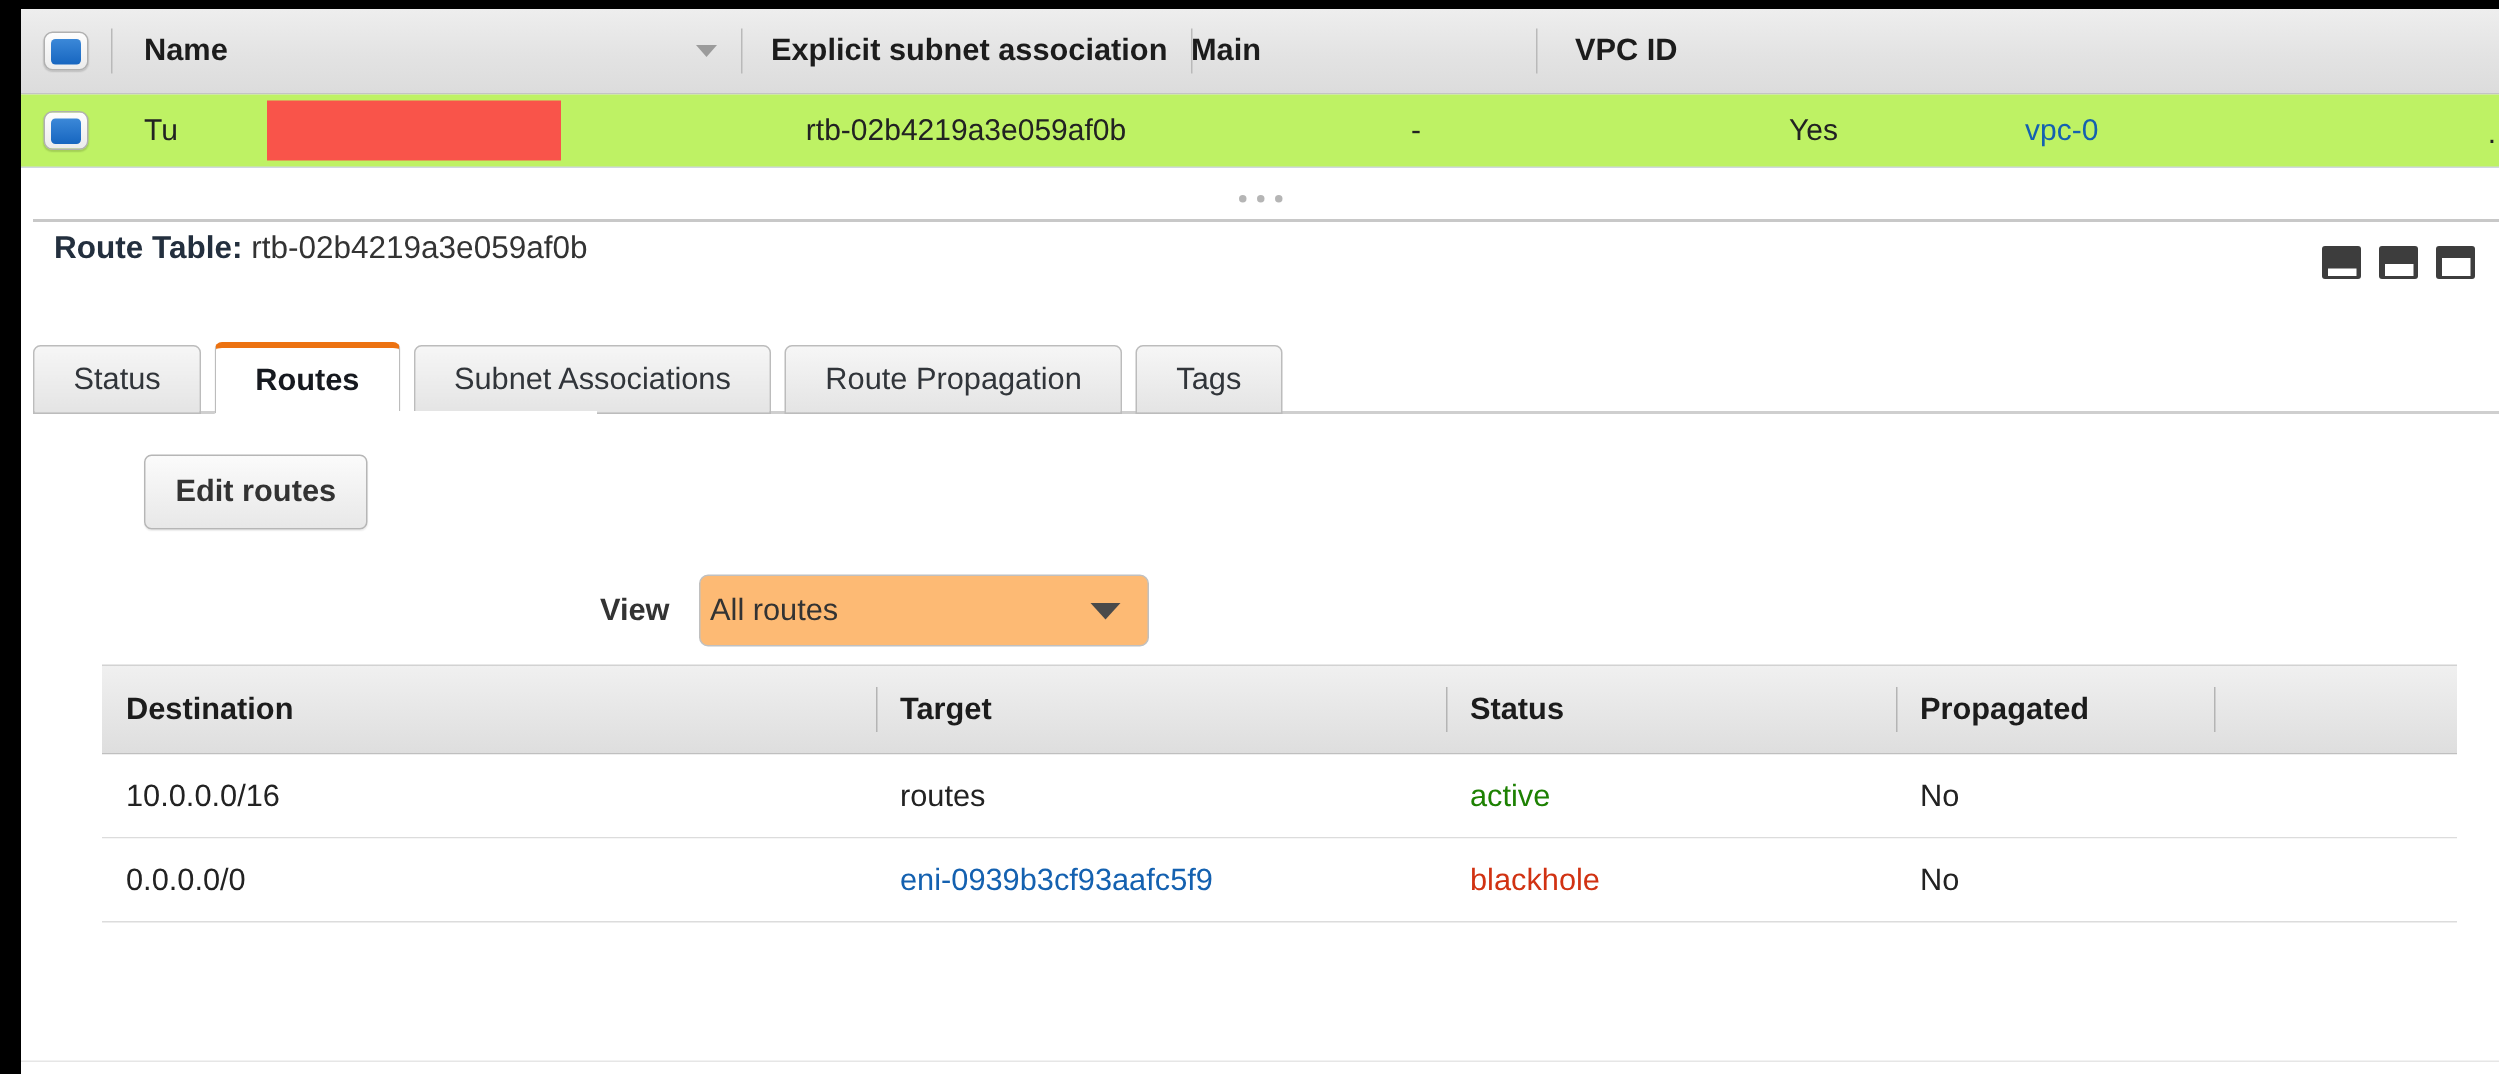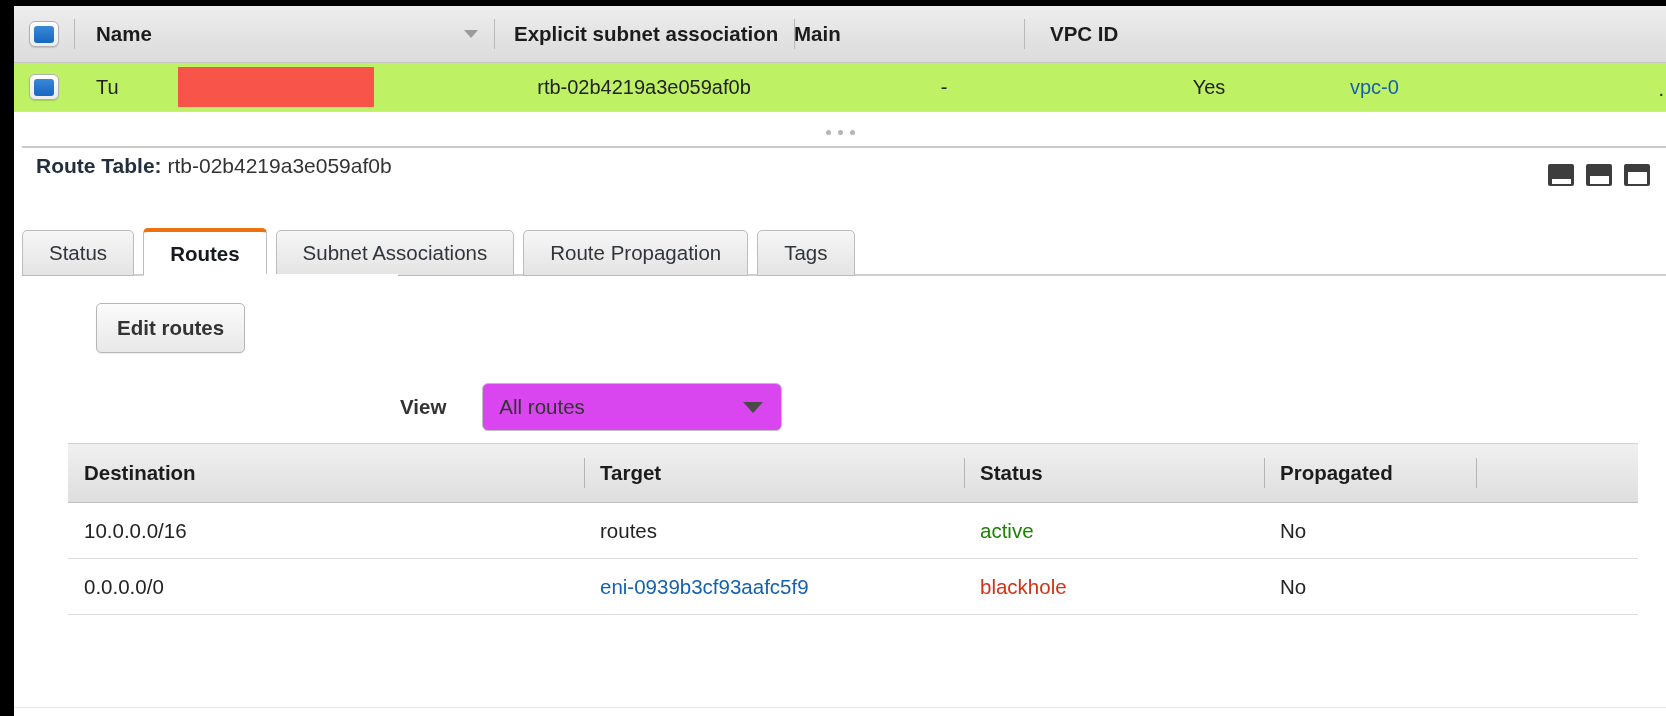--- a/index.html
+++ b/index.html
@@ -256,32 +256,32 @@
     position: absolute;
     left: 386px;
     top: 235px;
     display: flex;
     align-items: center;
   }
   .view-label {
     font-size: 20.5px;
     font-weight: bold;
     color: #333;
-    margin-right: 36px;
+    margin-right: 20px;
   }
   .select {
     width: 300px;
     height: 48px;
     box-sizing: border-box;
     border: 1px solid #c0c0c0;
     border-radius: 6px;
-    background: #d946ef;
-    display: flex;
-    align-items: center;
-    padding: 0 16px;
+    background: #fdba74;
+    display: flex;
+    align-items: center;
+    padding: 0 6px;
     font-size: 20.5px;
     color: #333;
     position: relative;
     cursor: pointer;
   }
   .select .caret {
     position: absolute;
     right: 18px;
     width: 0; height: 0;
     border-left: 10px solid transparent;

